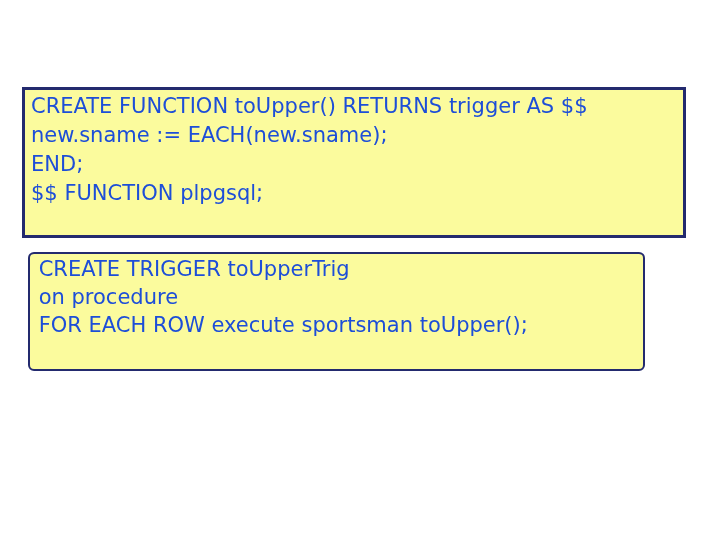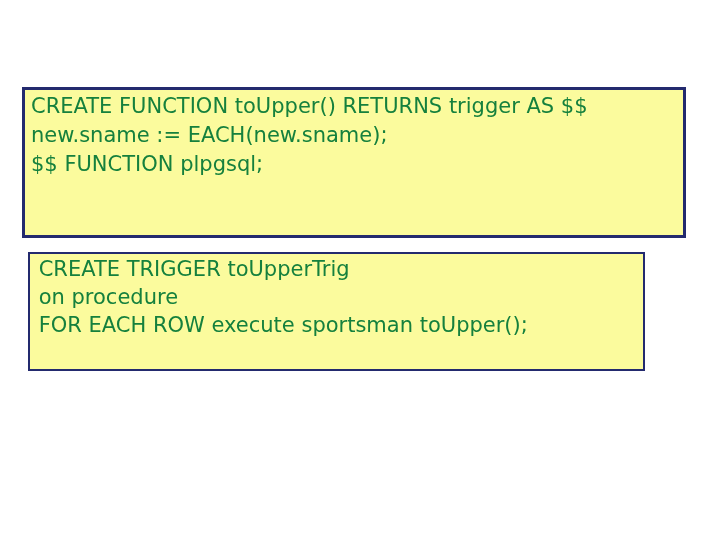--- a/index.html
+++ b/index.html
@@ -33,40 +33,42 @@
     height: 151px;
     padding: 2px 4px 2px 6px;
   }
   .code-box.trigger-box {
     left: 28px;
     top: 252px;
     width: 617px;
     height: 119px;
     border-width: 2px;
     padding: 1px 2px 1px 2px;
+    border-radius: 6px;
   }
   .code-line {
     white-space: pre;
     font-size: 21px;
     line-height: 29px;
     letter-spacing: 0px;
-    color: #15803d;
+    color: #1d4ed8;
   }
   .trigger-box .code-line {
     line-height: 28px;
   }
 </style>
 </head>
 <body>
 
 <div class="slide">
 
   <div class="code-box function-box">
     <div class="code-line">CREATE FUNCTION toUpper() RETURNS trigger AS $$</div>
     <div class="code-line">new.sname := EACH(new.sname);</div>
+    <div class="code-line">END;</div>
     <div class="code-line">$$ FUNCTION plpgsql;</div>
   </div>
 
   <div class="code-box trigger-box">
     <div class="code-line"> CREATE TRIGGER toUpperTrig</div>
     <div class="code-line"> on procedure</div>
     <div class="code-line"> FOR EACH ROW execute sportsman toUpper();</div>
   </div>
 
 </div>

